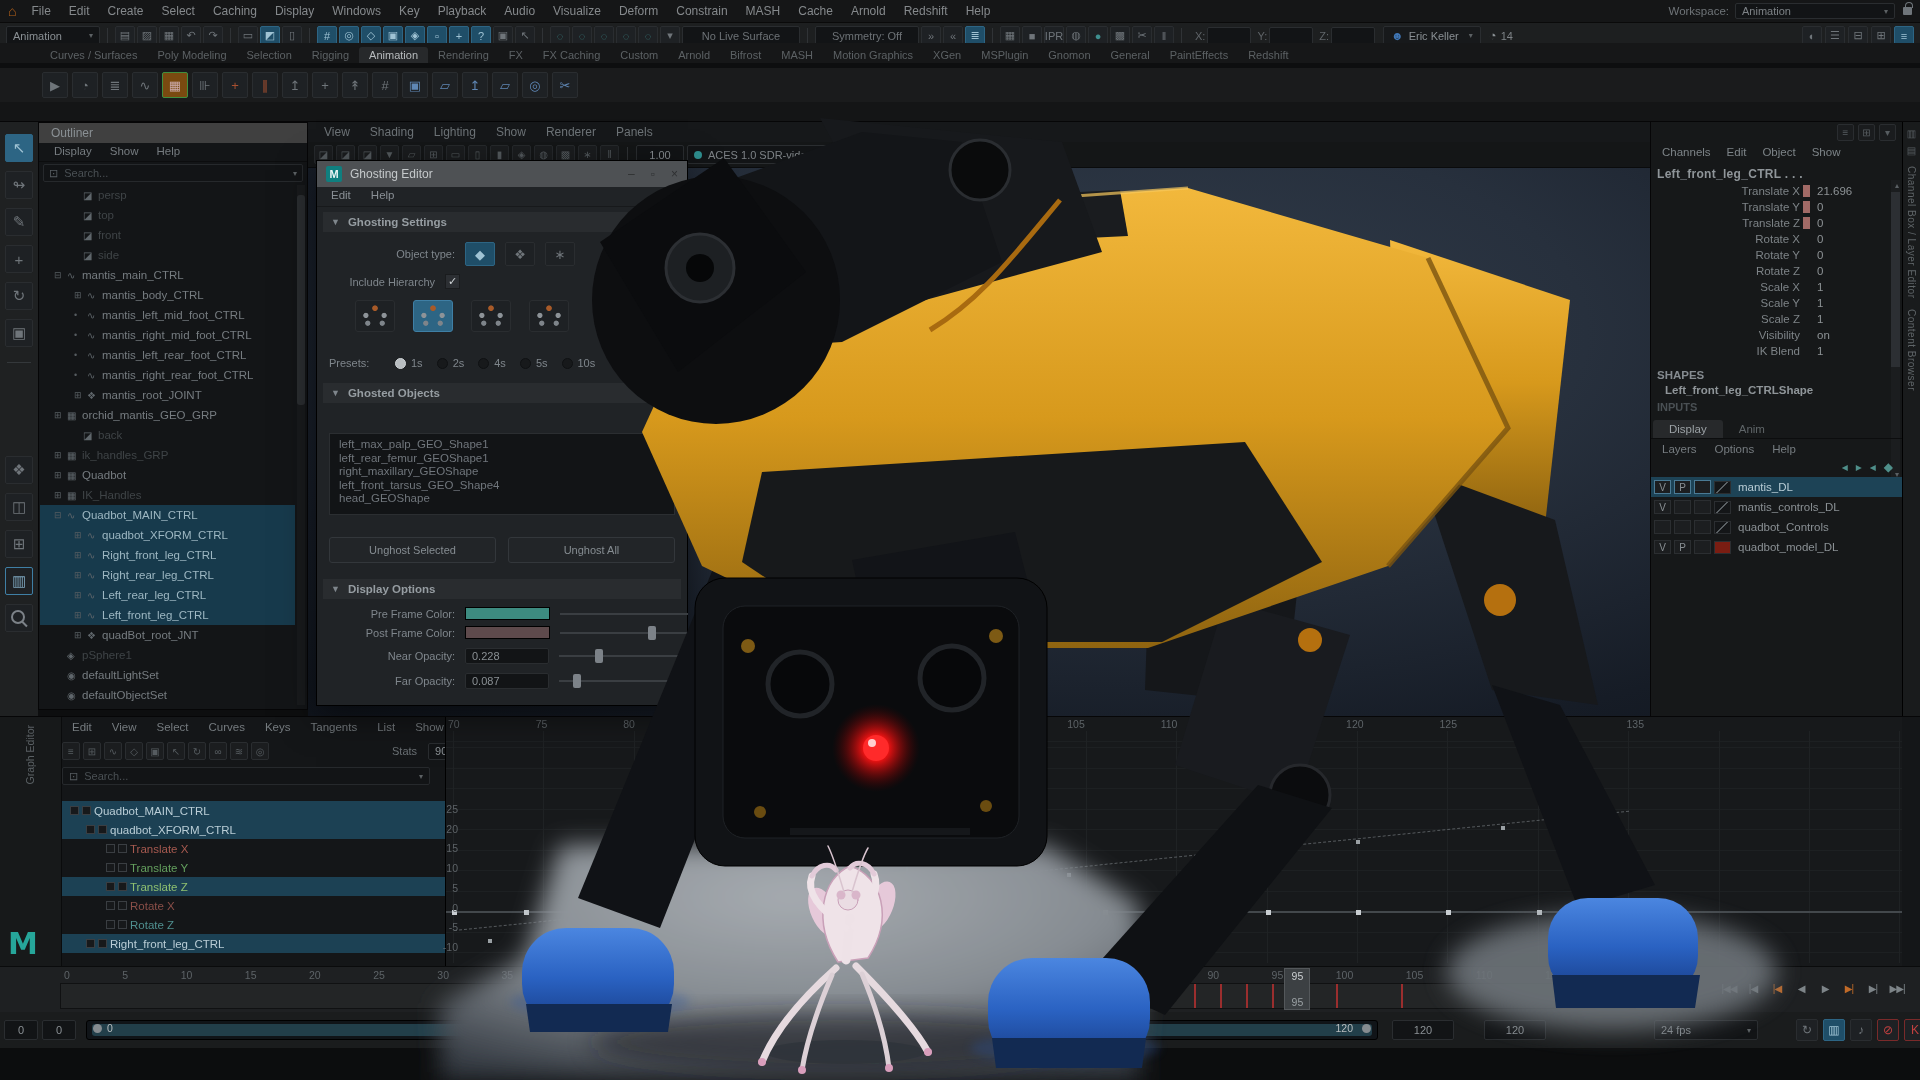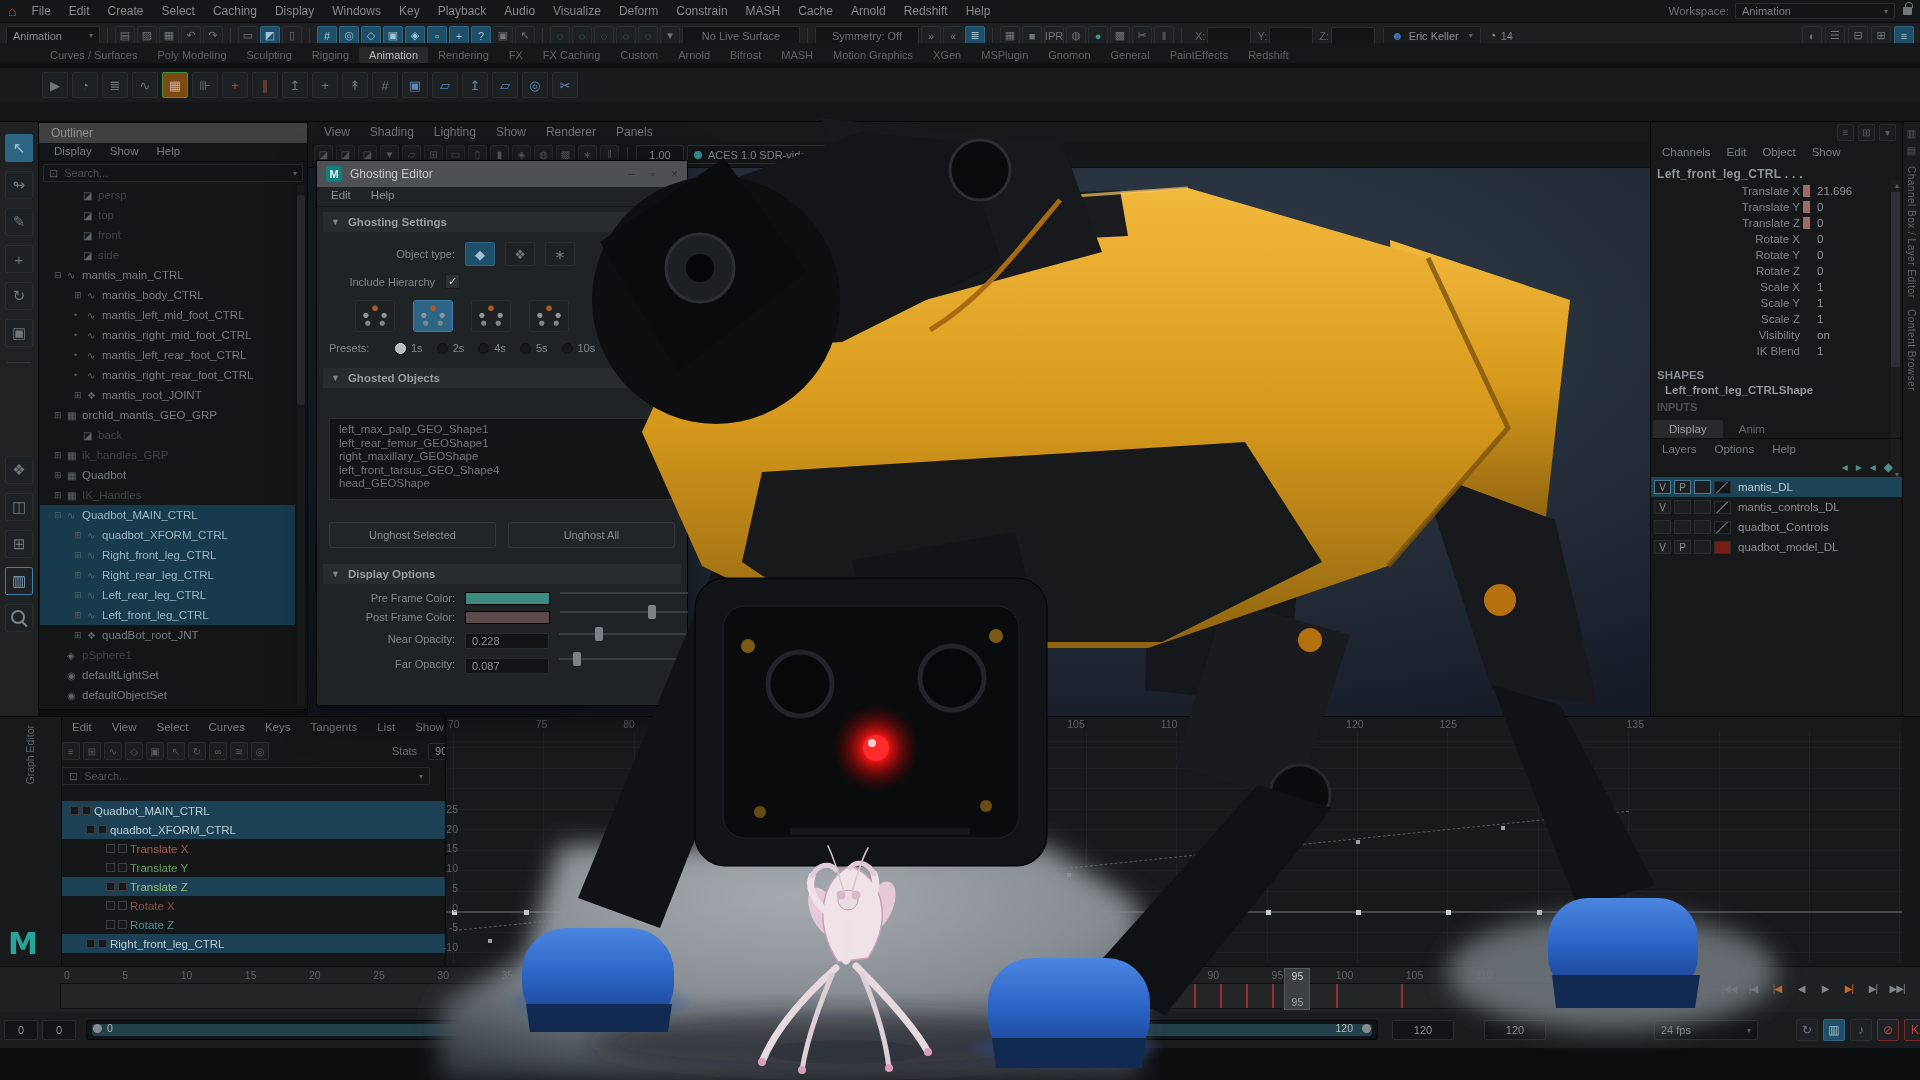--- a/index.html
+++ b/index.html
@@ -90,29 +90,29 @@
   .chk{width:15px;height:15px;background:#2c2f33;border:1px solid #1a1c1e;color:#d0d5d8;font-size:11px;display:flex;align-items:center;justify-content:center}
   .bigbtn{margin:12px 12px 0;height:24px;background:#26292d;border:1px solid #35393e;border-radius:3px;display:flex;align-items:center;justify-content:center;color:#8f979d;font-size:11.5px}
   .pbtnrow{display:flex;gap:18px;margin:11px 0 0 38px}
   .pbtn{width:40px;height:32px;border:1px solid #2a2d30;background-color:#1e2124;border-radius:3px;
     background-image:radial-gradient(circle 3px at 50% 24%,#a85a28 0 2.4px,transparent 3.2px),
     radial-gradient(circle 3px at 26% 48%,#8d9398 0 2.2px,transparent 3px),
     radial-gradient(circle 3px at 74% 48%,#8d9398 0 2.2px,transparent 3px),
     radial-gradient(circle 3px at 31% 74%,#7e848a 0 2.2px,transparent 3px),
     radial-gradient(circle 3px at 69% 74%,#7e848a 0 2.2px,transparent 3px)}
   .pbtn.on{background-color:#2d6584;border-color:#3f7fa5}
-  .radrow{display:flex;align-items:center;margin-top:10px}
+  .radrow{display:flex;align-items:center;margin-top:25px}
   .radlab{width:64px;text-align:right;padding-right:12px;color:#7f868c;padding-left:12px}
   .rad{width:11px;height:11px;border-radius:50%;background:#17191b;border:1px solid #0f1113;margin:0 5px 0 14px;flex:none}
   .rad.on{background:#b8bdc0;border-color:#d0d4d6}
   .radtxt{color:#7f868c}
   .glist{margin:30px 12px 0;height:82px;background:#121416;border:1px solid #2b2e31;padding:4px 9px;font-size:11.5px;color:#70767c;line-height:13.5px}
   .gbtnrow{display:flex;gap:12px;margin:22px 12px 0}
   .gbtn{flex:1;height:26px;background:#222528;border:1px solid #33373b;border-radius:3px;display:flex;align-items:center;justify-content:center;color:#868d92}
-  .dorow{display:flex;align-items:flex-start;margin-top:6px}
+  .dorow{display:flex;align-items:center;margin-top:6px}
   .sw{width:85px;height:13px;border:1px solid #000;flex:none}
   .slid{width:128px;height:2px;background:#3a3e42;position:relative;margin-left:10px;flex:none}
   .knob{position:absolute;width:8px;height:14px;top:-6px;background:#7c8288;border-radius:2px}
   
   #rightpanel{left:1650px;top:122px;width:252px;height:958px;background:#161819;border-left:1px solid #060607}
   .cb-top{height:22px;display:flex;justify-content:flex-end;gap:4px;padding:2px 6px 0 0}
   .cb-top .ibox{width:17px;height:17px;background:#1a1c1e;color:#565c60;font-size:10px}
   .cb-menus{height:19px;display:flex;gap:2px;padding-left:4px}
   .cb-menus span{padding:2px 7px;font-size:11.5px;color:#7d8488}
   .cb-obj{padding:4px 0 2px 6px;color:#8f9599;font-weight:bold;font-size:12px;letter-spacing:.3px}
@@ -338,21 +338,21 @@
         <span class="ibox">⊟</span>
         <span class="ibox">⊞</span>
         <span class="ibox on">≡</span>
       </div>
   </div>
 
   <div id="shelftabs" class="abs">
     <div class="flex">
         <span class="stab">Curves / Surfaces</span>
         <span class="stab">Poly Modeling</span>
-        <span class="stab">Sculpting</span>
+        <span class="stab">Selection</span>
         <span class="stab">Rigging</span>
         <span class="stab act">Animation</span>
         <span class="stab">Rendering</span>
         <span class="stab">FX</span>
         <span class="stab">FX Caching</span>
         <span class="stab">Custom</span>
         <span class="stab">Arnold</span>
         <span class="stab">Bifrost</span>
         <span class="stab">MASH</span>
         <span class="stab">Motion Graphics</span>

